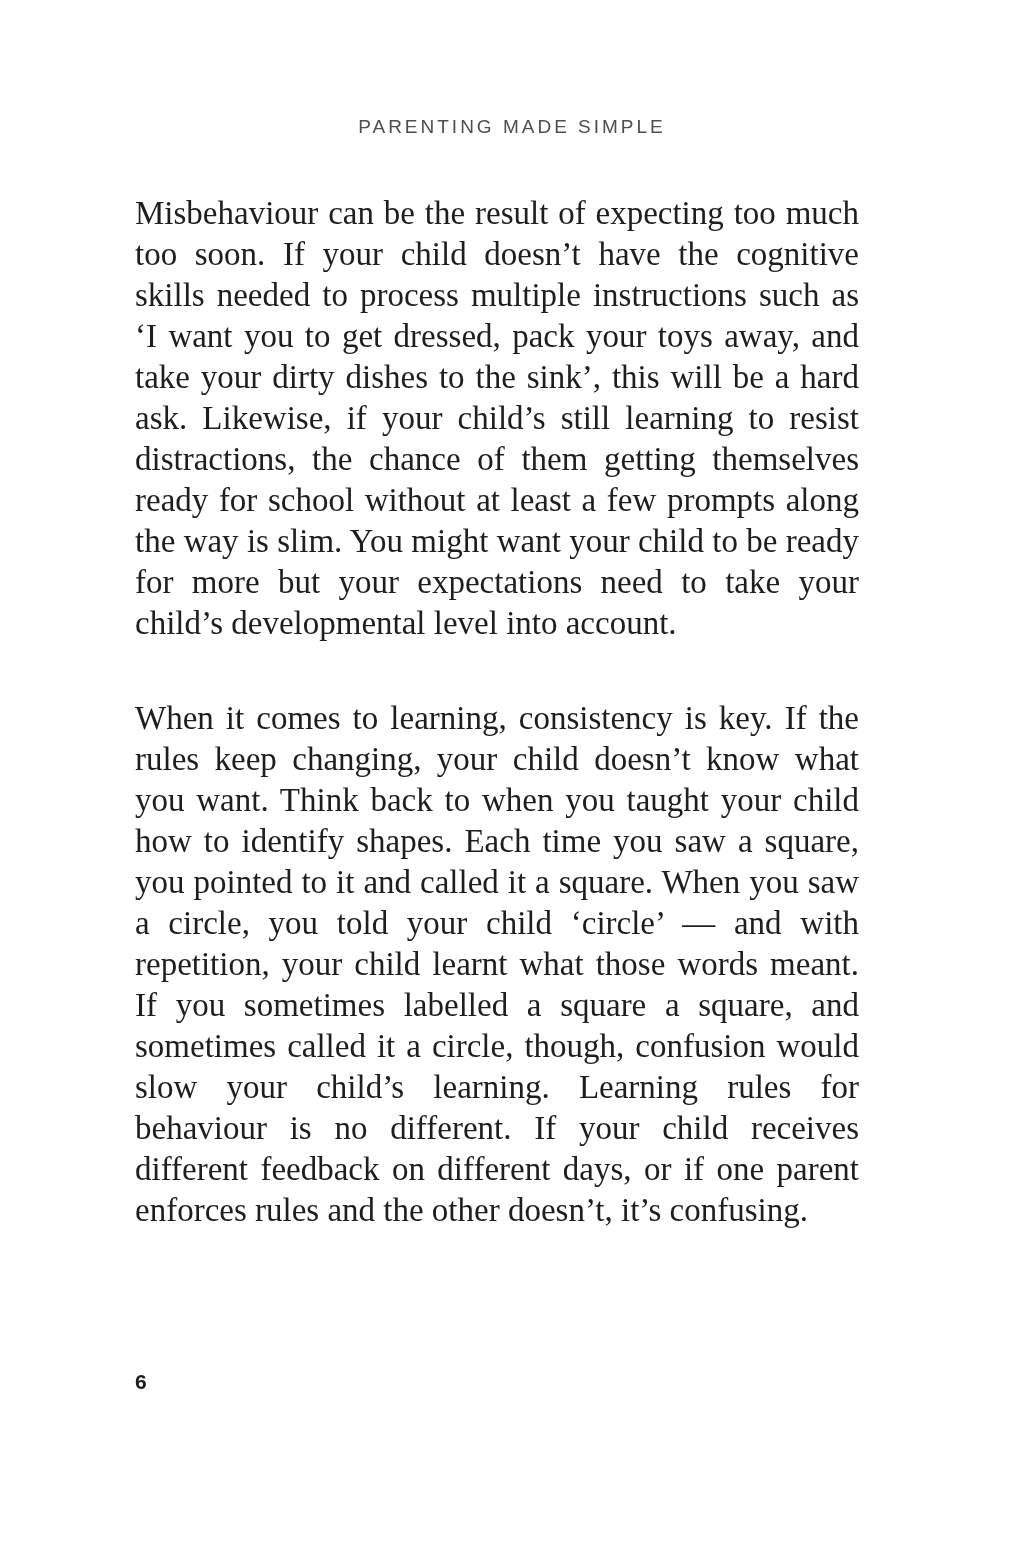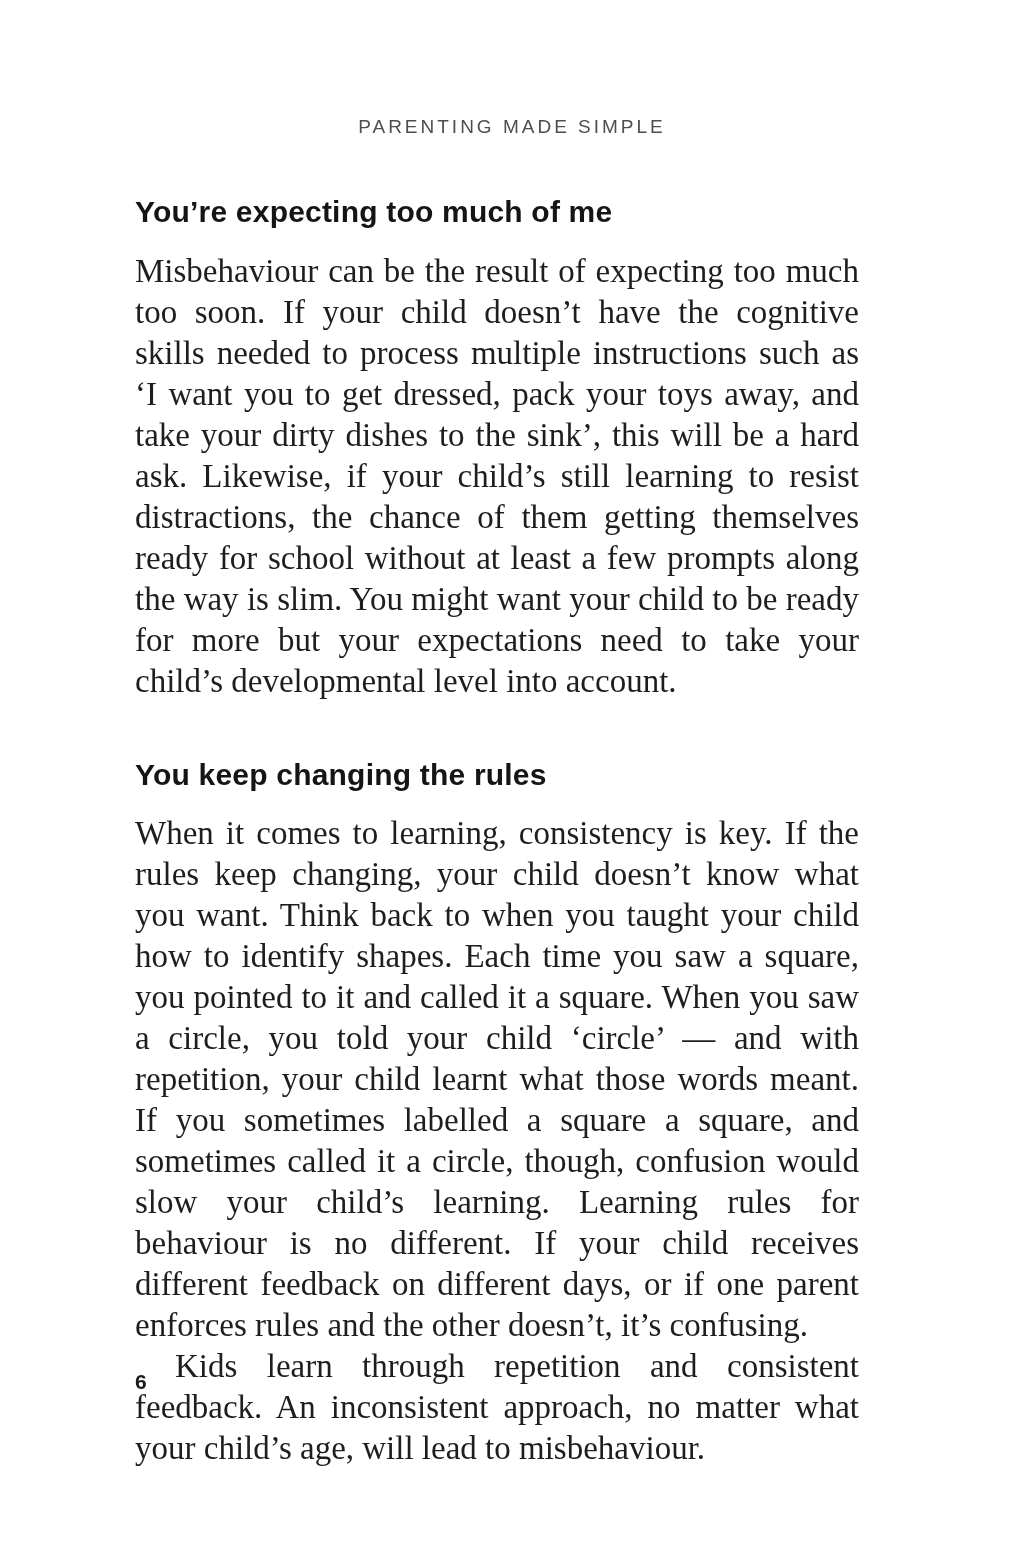--- a/index.html
+++ b/index.html
@@ -69,27 +69,24 @@
 </head>
 <body>
 
 <div class="page">
 
   <div class="running-header">PARENTING MADE SIMPLE</div>
 
   <div class="content">
 
     <div class="section">
-      <h1 class="section-heading">You’re expecting too much of me</h1>
       <p class="body-para">Misbehaviour can be the result of expecting too much too soon. If your child doesn’t have the cognitive skills needed to process multiple instructions such as ‘I want you to get dressed, pack your toys away, and take your dirty dishes to the sink’, this will be a hard ask. Likewise, if your child’s still learning to resist distractions, the chance of them getting themselves ready for school without at least a few prompts along the way is slim. You might want your child to be ready for more but your expectations need to take your child’s developmental level into account.</p>
     </div>
 
     <div class="section">
-      <h1 class="section-heading">You keep changing the rules</h1>
       <p class="body-para">When it comes to learning, consistency is key. If the rules keep changing, your child doesn’t know what you want. Think back to when you taught your child how to identify shapes. Each time you saw a square, you pointed to it and called it a square. When you saw a circle, you told your child ‘circle’ — and with repetition, your child learnt what those words meant. If you sometimes labelled a square a square, and sometimes called it a circle, though, confusion would slow your child’s learning. Learning rules for behaviour is no different. If your child receives different feedback on different days, or if one parent enforces rules and the other doesn’t, it’s confusing.</p>
-      <p class="body-para indent">Kids learn through repetition and consistent feedback. An inconsistent approach, no matter what your child’s age, will lead to misbehaviour.</p>
     </div>
 
   </div>
 
   <div class="page-number">6</div>
 
 </div>
 
 </body></html>

